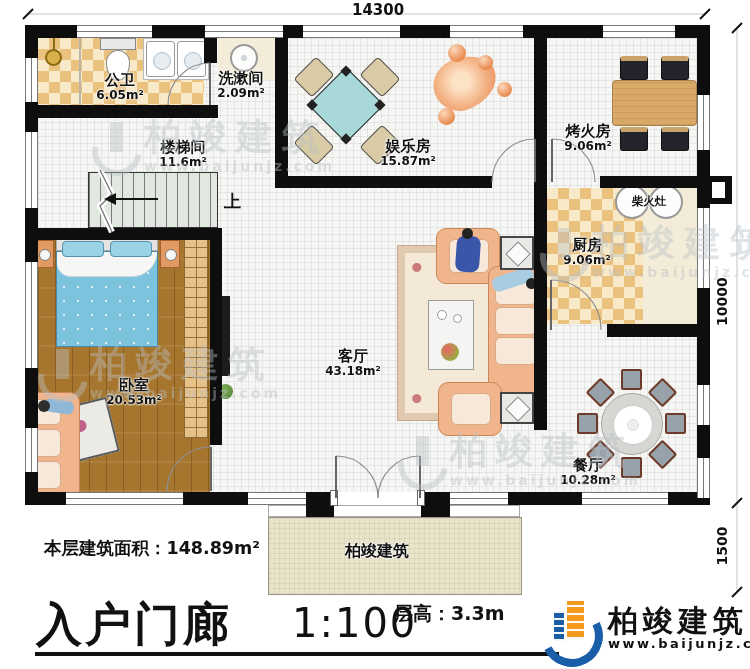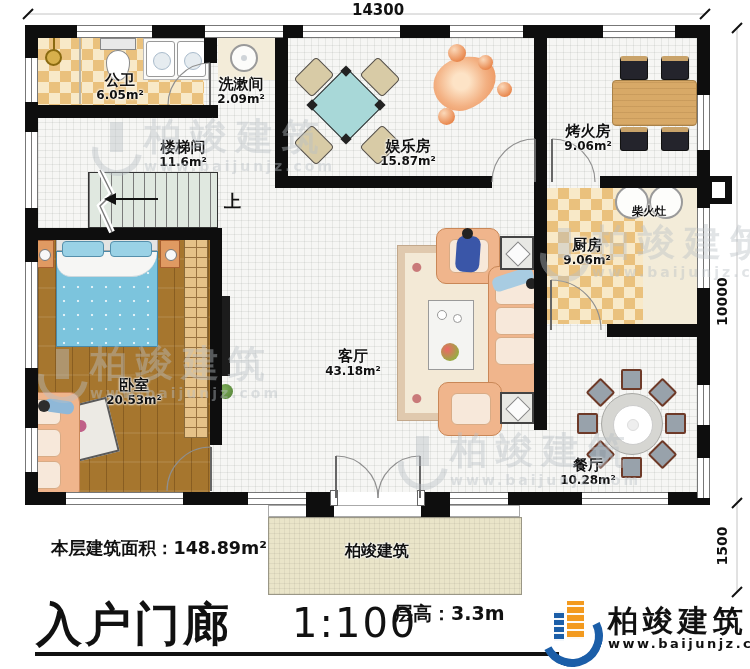--- a/index.html
+++ b/index.html
@@ -269,37 +269,37 @@
     <line x1="732" y1="33" x2="742" y2="23"></line>
       <line x1="732" y1="508" x2="742" y2="498"></line>
       <line x1="732" y1="597" x2="742" y2="587"></line>
   </g>
 </svg>
 
 <div class="rlabel" style="left:120px;top:88px">
   <div class="rname">公卫</div>
   <div class="rarea">6.05m²</div>
   </div>
-<div class="rlabel" style="left:241px;top:92px">
+<div class="rlabel" style="left:241px;top:86px">
   <div class="rname">洗漱间</div>
   <div class="rarea">2.09m²</div>
   </div>
 <div class="rlabel" style="left:183px;top:155px">
   <div class="rname">楼梯间</div>
   <div class="rarea">11.6m²</div>
   </div>
 <div class="rlabel" style="left:408px;top:154px">
   <div class="rname">娱乐房</div>
   <div class="rarea">15.87m²</div>
   </div>
 <div class="rlabel" style="left:588px;top:139px">
   <div class="rname">烤火房</div>
   <div class="rarea">9.06m²</div>
   </div>
-<div class="rlabel small-label" style="left:649px;top:212px">柴火灶</div>
+<div class="rlabel small-label" style="left:649px;top:202px">柴火灶</div>
 <div class="rlabel" style="left:587px;top:253px">
   <div class="rname">厨房</div>
   <div class="rarea">9.06m²</div>
   </div>
 <div class="rlabel" style="left:134px;top:393px">
   <div class="rname">卧室</div>
   <div class="rarea">20.53m²</div>
   </div>
 <div class="rlabel" style="left:353px;top:364px">
   <div class="rname">客厅</div>
@@ -352,21 +352,21 @@
   <div class="wmic">
       <div class="c"></div>
       <div class="t"></div>
     </div>
   <div>
       <div class="wmname">柏竣建筑</div>
        <div class="wmsite">www.baijunjz.com</div>
     </div>
   </div>
 
-<div class="abs" style="left:51px;top:534px">
+<div class="abs" style="left:44px;top:534px">
   <div class="statline"><span>本层建筑面积：</span><span>148.89m²</span></div>
 </div>
 <div class="title" style="left:36px;top:594px">入户门廊</div>
 <div class="scale" style="left:292px;top:600px">1:100</div>
 <div class="specs" style="left:378px;top:594px">
   <div style="padding-left:16px"><span>层高：</span><span>3.3m</span></div>
 </div>
 <div class="underline" style="left:35px;top:652px;width:524px;height:4px"></div>
 <div class="logo" style="left:540px;top:597px">
   <div class="logoic">

